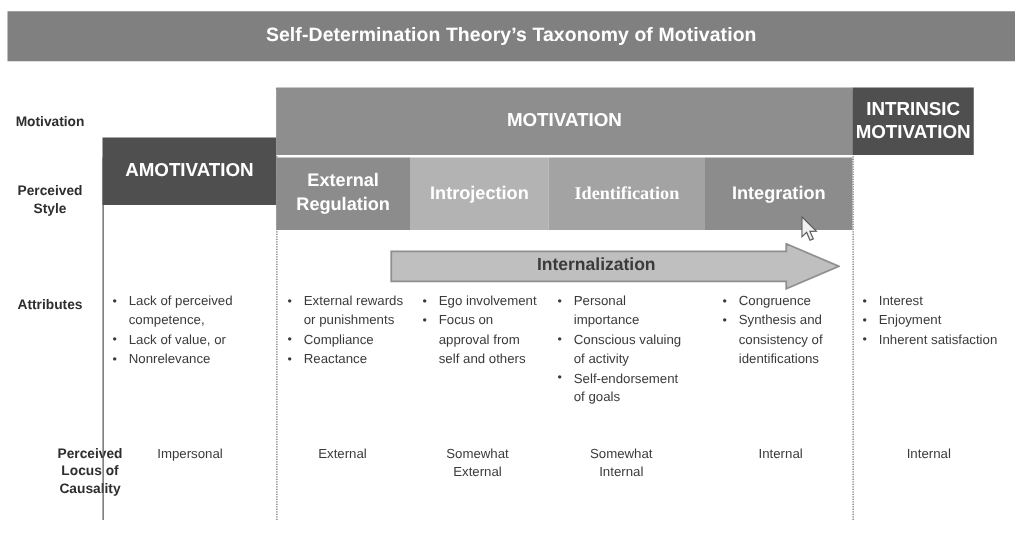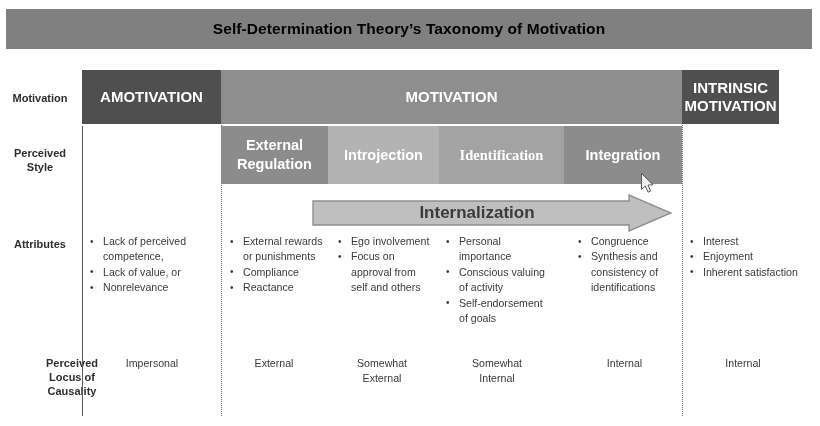--- a/index.html
+++ b/index.html
@@ -26,21 +26,21 @@
     left: 6px;
     top: 9px;
     width: 806px;
     height: 40px;
     background: #808080;
     display: flex;
     align-items: center;
     justify-content: center;
   }
   #title-text {
-    color: #000000;
+    color: #ffffff;
     font-size: 15.5px;
     font-weight: bold;
     letter-spacing: 0.1px;
     white-space: nowrap;
   }
 
   
   .row-label {
     position: absolute;
     left: 0px;
@@ -79,20 +79,21 @@
     color: #ffffff;
     font-weight: bold;
     font-size: 15px;
     text-align: center;
     line-height: 18px;
   }
   #band-amotivation {
     left: 82px;
     width: 139px;
     background: #4f4f4f;
+    margin-top: 40px;
   }
   #band-extrinsic {
     left: 221px;
     width: 461px;
     background: #8e8e8e;
   }
   #band-intrinsic {
     left: 682px;
     width: 97px;
     background: #4f4f4f;
@@ -127,21 +128,21 @@
   }
   #internalization-arrow svg {
     display: block;
   }
   #internalization-label {
     position: absolute;
     left: 312px;
     top: 203px;
     width: 330px;
     text-align: center;
-    font-size: 17px;
+    font-size: 14px;
     font-weight: bold;
     color: #3b3b3b;
   }
 
   
   .attr-col {
     position: absolute;
     top: 234px;
     font-size: 10.6px;
     line-height: 15.4px;

